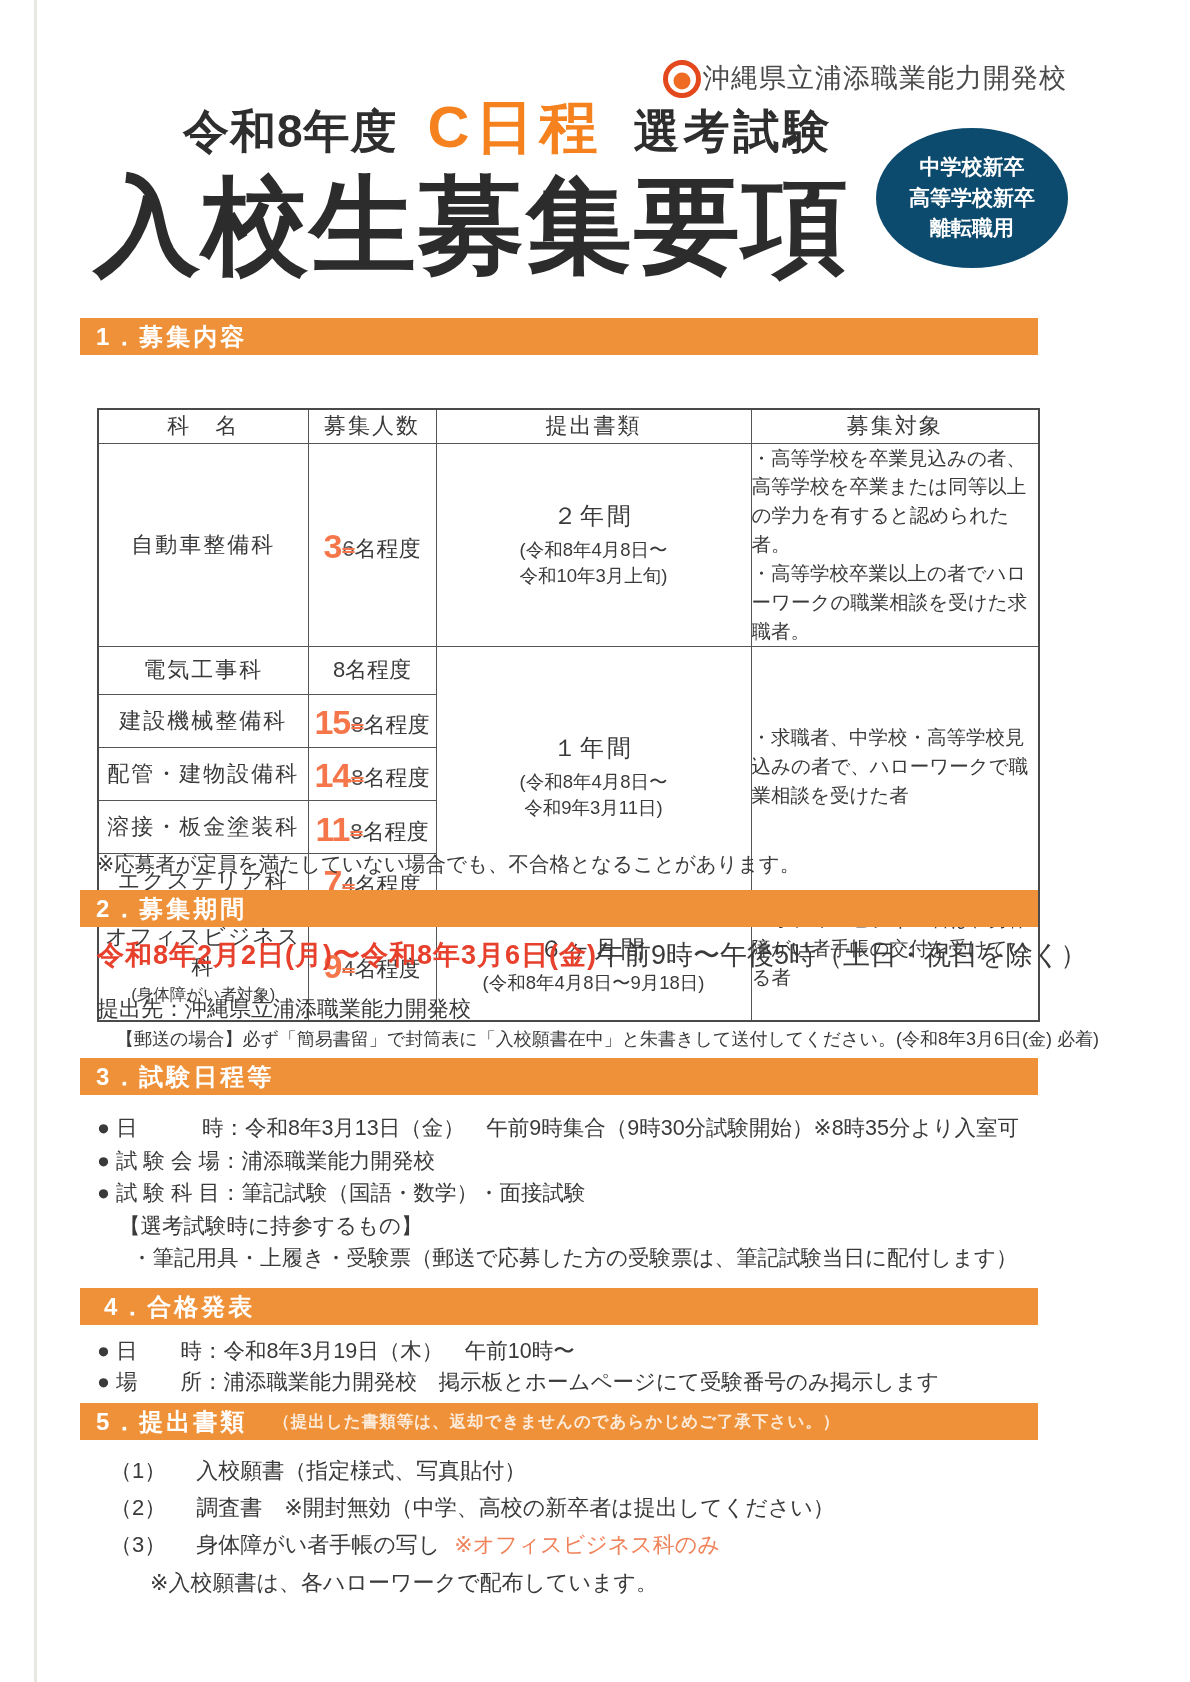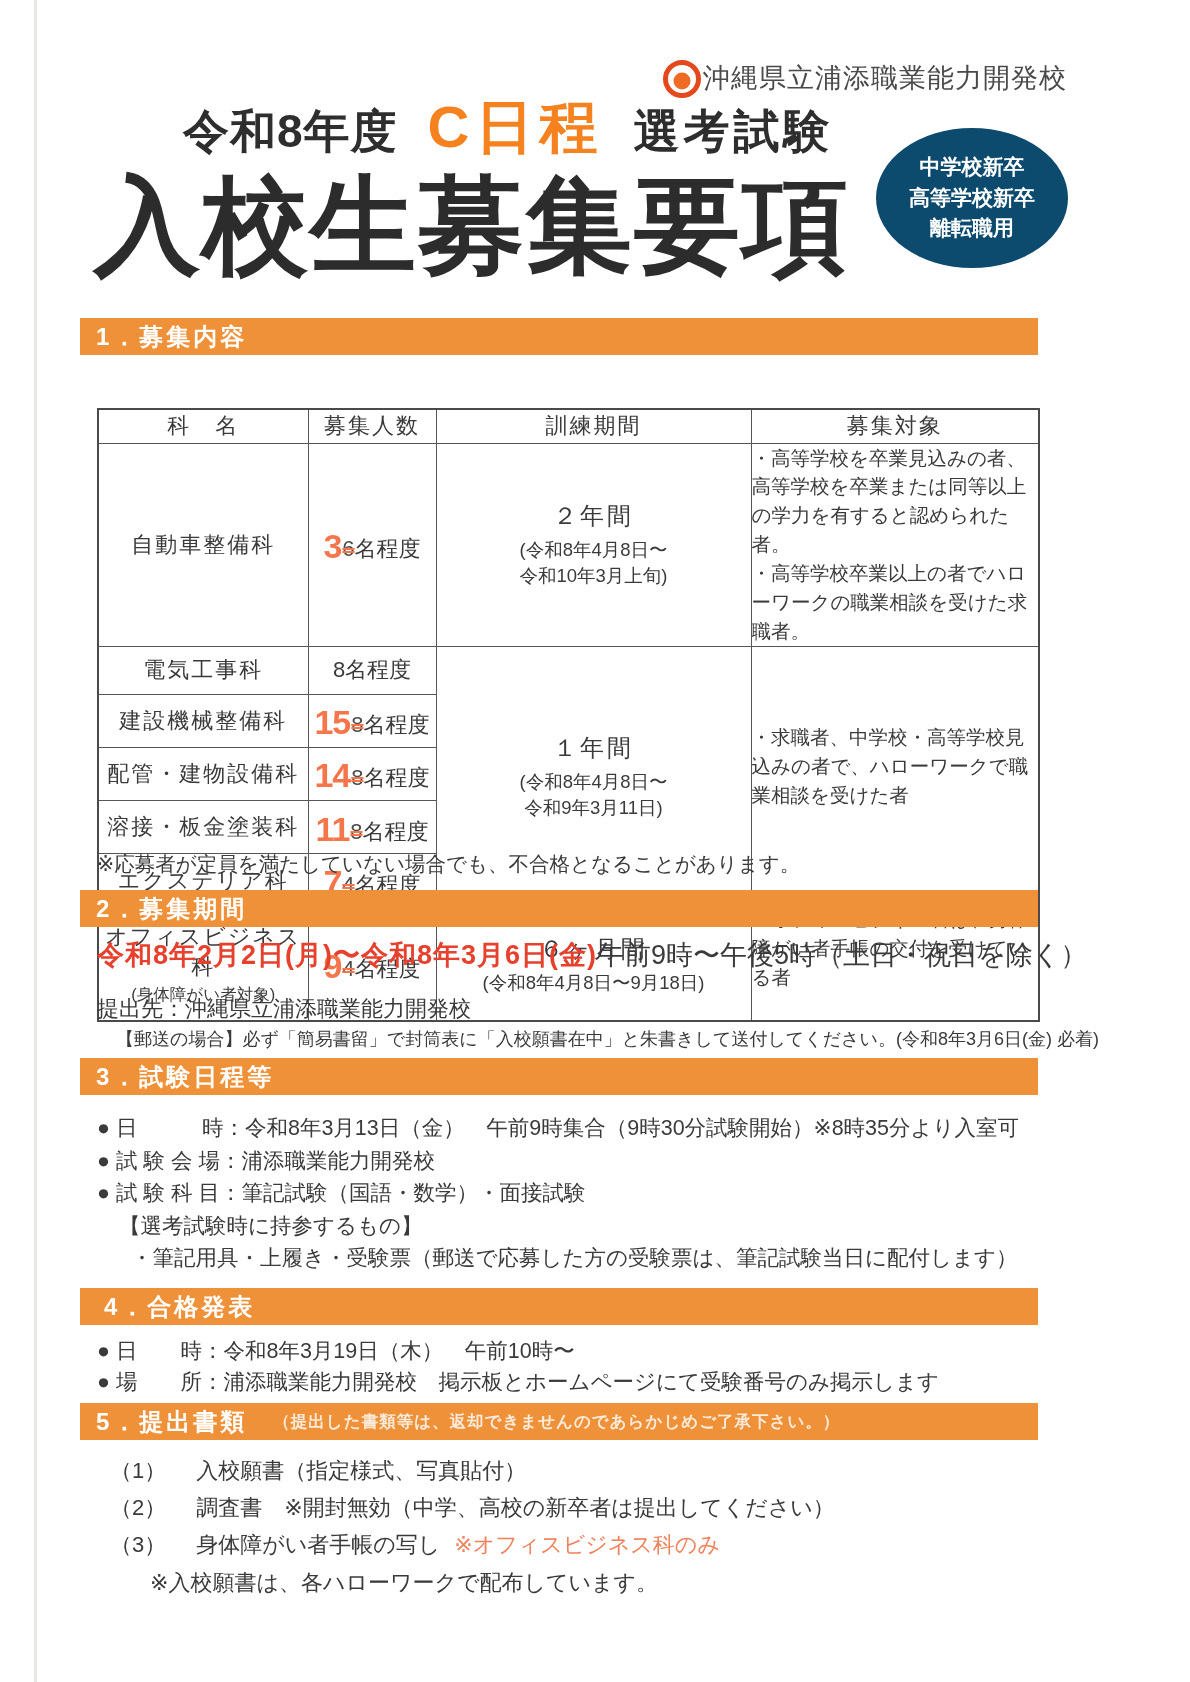--- a/index.html
+++ b/index.html
@@ -106,21 +106,21 @@
   <colgroup>
       <col style="width:210px">
       <col style="width:128px">
       <col style="width:315px">
       <col style="width:288px">
     </colgroup>
   <tbody>
       <tr>
     <th>科　名</th>
     <th>募集人数</th>
-    <th>訓練期間</th>
+    <th>提出書類</th>
     <th>募集対象</th>
   </tr>
   <tr class="row-thick" style="height:145px;">
     <td class="name-cell">自動車整備科</td>
     <td class="quota-cell">
       <span class="q-new">3</span><span class="q-old">6</span><span>名程度</span>
     </td>
     <td class="period-cell">
       <div class="p-title">２年間</div>
       <div class="p-detail">(令和8年4月8日〜

